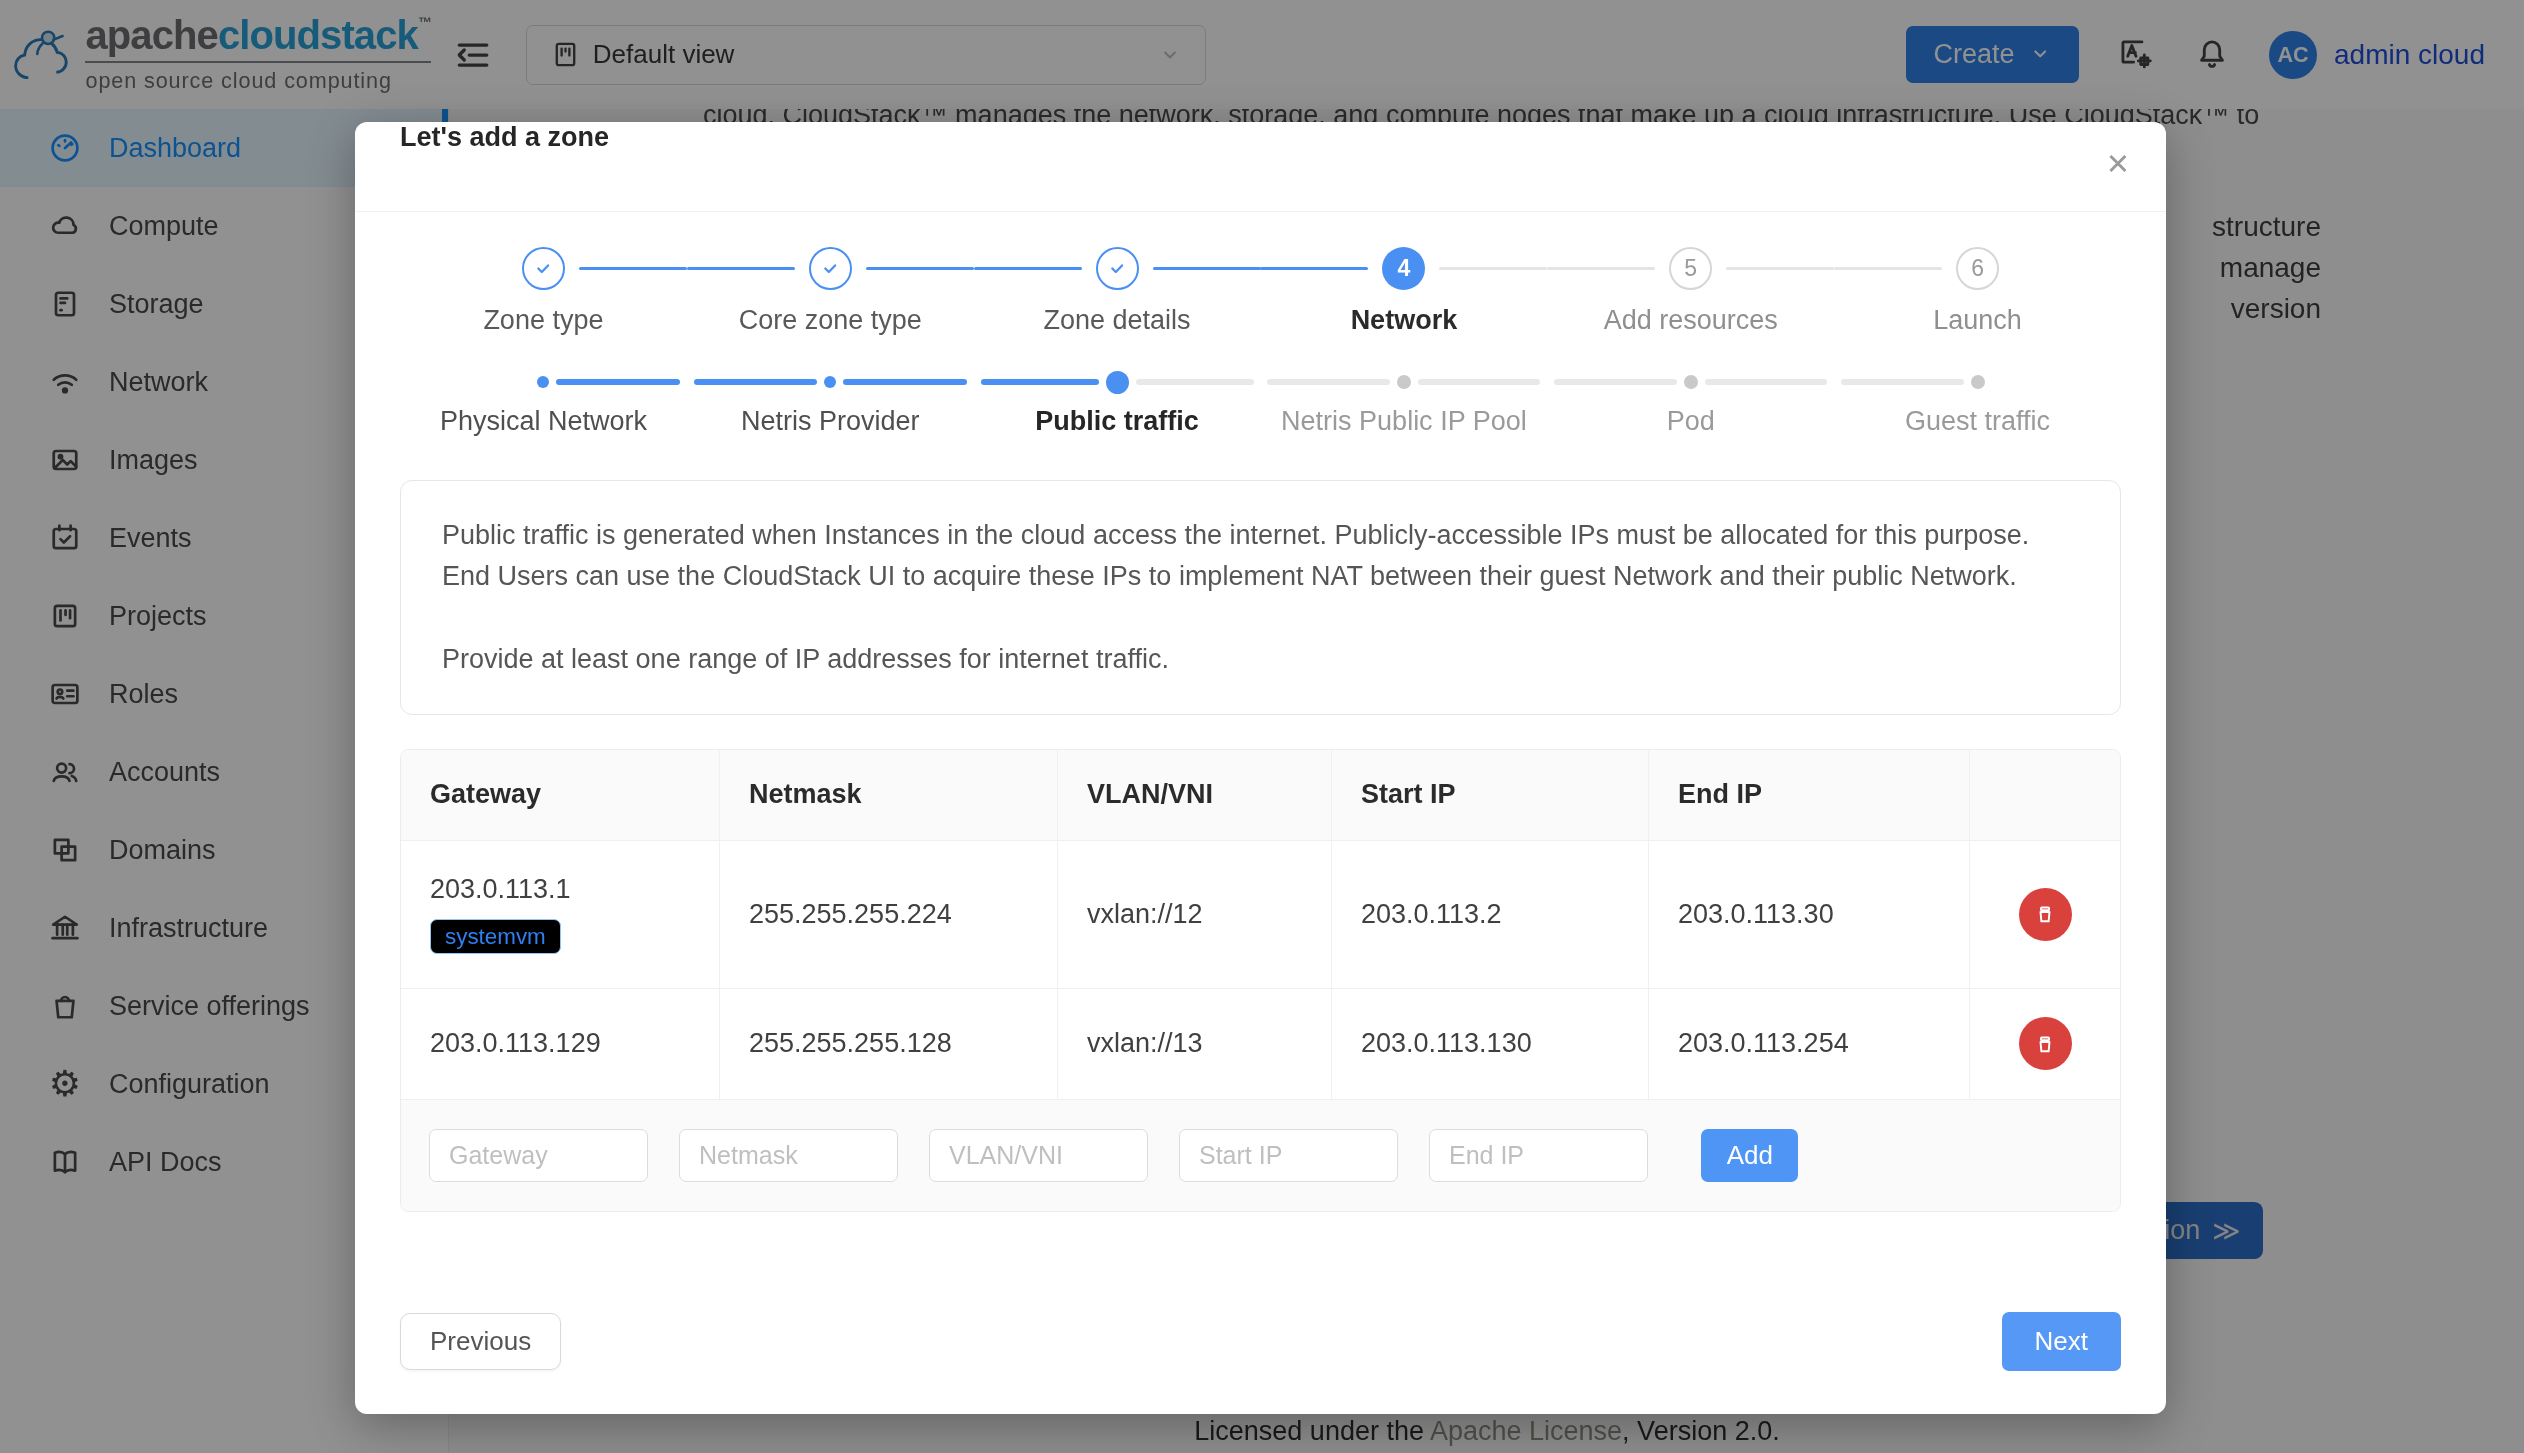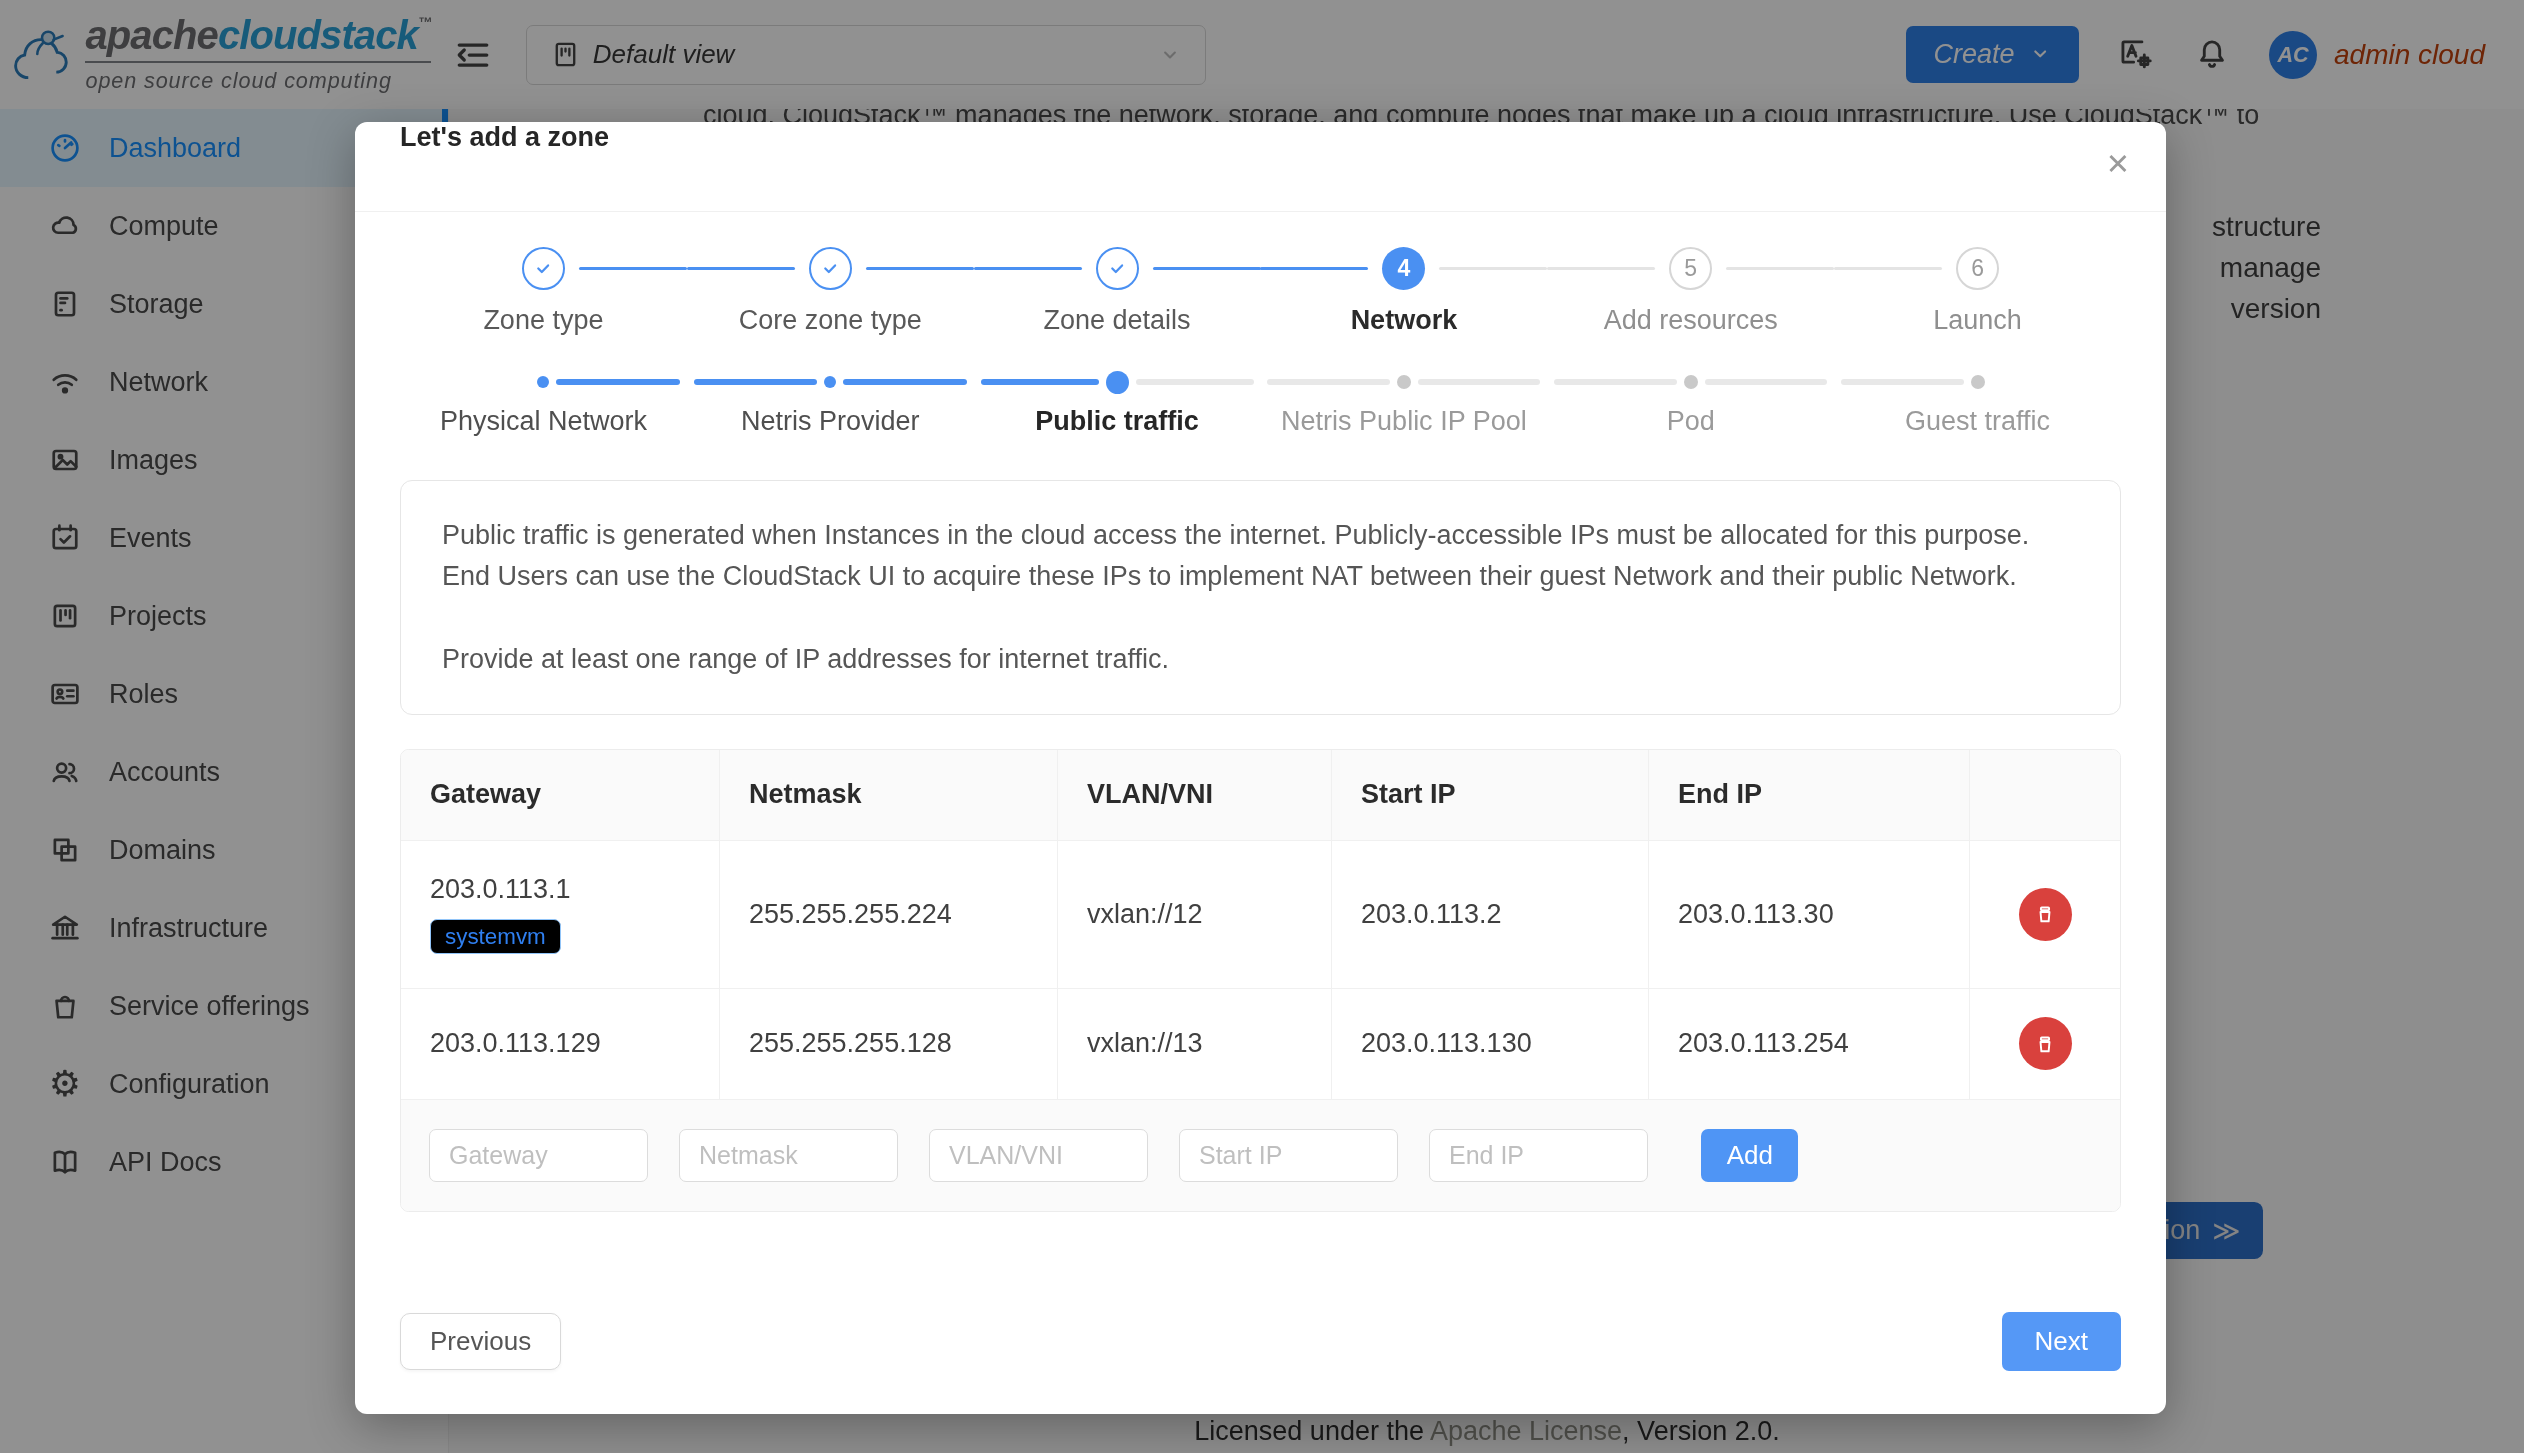--- a/index.html
+++ b/index.html
@@ -1,38 +1,38 @@
 <!DOCTYPE html>
 <html style="font-size:14px"><head>
 <meta charset="utf-8">
 <style>
   * { margin:0; padding:0; box-sizing:border-box; }
   html,body { width:2525px; height:1454px; overflow:hidden; }
   body { font-family:"Liberation Sans", sans-serif; font-size:26px; color:#404040; }
   .screen { position:relative; width:2525px; height:1454px; background:#fafafa; overflow:hidden; }
 
   
-  .top-header { position:absolute; top:0; left:0; right:0; height:109px; background:#fff; display:flex; align-items:center; z-index:2;font-style:italic; }
+  .top-header { position:absolute; top:0; left:0; right:0; height:109px; background:#fff; display:flex; align-items:center; z-index:2; }
   .logo { display:flex; align-items:center; gap:12px; padding-left:12px; width:431px; flex:none; }
   .logo-text { display:flex; flex-direction:column; }
   .logo-line1 { font-size:40px; font-weight:bold; letter-spacing:-0.9px; line-height:1; border-bottom:2.6px solid #83878b; padding-bottom:5.2px; }
   .logo-apache { color:#6d6e71; }
   .logo-cloudstack { color:#2aa0d6; }
   .logo-tm { font-size:14px; color:#6d6e71; vertical-align:top; }
   .logo-tagline { font-size:21.6px; color:#6d6e71; letter-spacing:0.9px; margin-top:5.2px; }
   .hicon { color:#434343; display:flex; align-items:center; justify-content:center; }
   .fold-btn { margin-left:22.4px; flex:none; cursor:pointer; }
   .view-select { margin-left:33px; width:680px; height:60px; border:1.7px solid #d9d9d9; border-radius:7px; background:#fff;
                  display:flex; align-items:center; padding:0 22.4px; gap:12px; color:#383838; }
   .view-select .chev { margin-left:auto; color:#bfbfbf; }
   .header-right { margin-left:auto; display:flex; align-items:center; gap:38px; padding-right:40px; }
   .create-btn { height:57px; padding:0 28px; border-radius:7px; background:#2f80e8; color:#fff; display:flex; align-items:center; gap:14px; font-size:27px; cursor:pointer; }
   .avatar-wrap { display:flex; align-items:center; gap:17px; }
   .avatar { width:48px; height:48px; border-radius:50%; background:#2f80e8; color:#fff; font-size:21.6px; font-weight:bold; display:flex; align-items:center; justify-content:center; }
-  .user-name { color:#c2410c; font-size:28px; }
+  .user-name { color:#1d4ed8; font-size:28px; }
 
   
   .sidebar { position:absolute; top:109px; left:0; bottom:0; width:449px; background:#fff; border-right:1.7px solid #f0f0f0; z-index:1; }
   .side-item { height:78px; display:flex; align-items:center; gap:26px; padding-left:47px; color:#4a4a4a; font-size:27px; position:relative; cursor:pointer; }
   .side-item.selected { background:#e6f7ff; color:#1890ff; }
   .side-item.selected::after { content:""; position:absolute; right:0; top:0; bottom:0; width:6px; background:#1890ff; }
   .side-item svg { flex:none; }
   .gear-glyph { font-size:36px; line-height:1; width:36px; text-align:center; }
 
   

